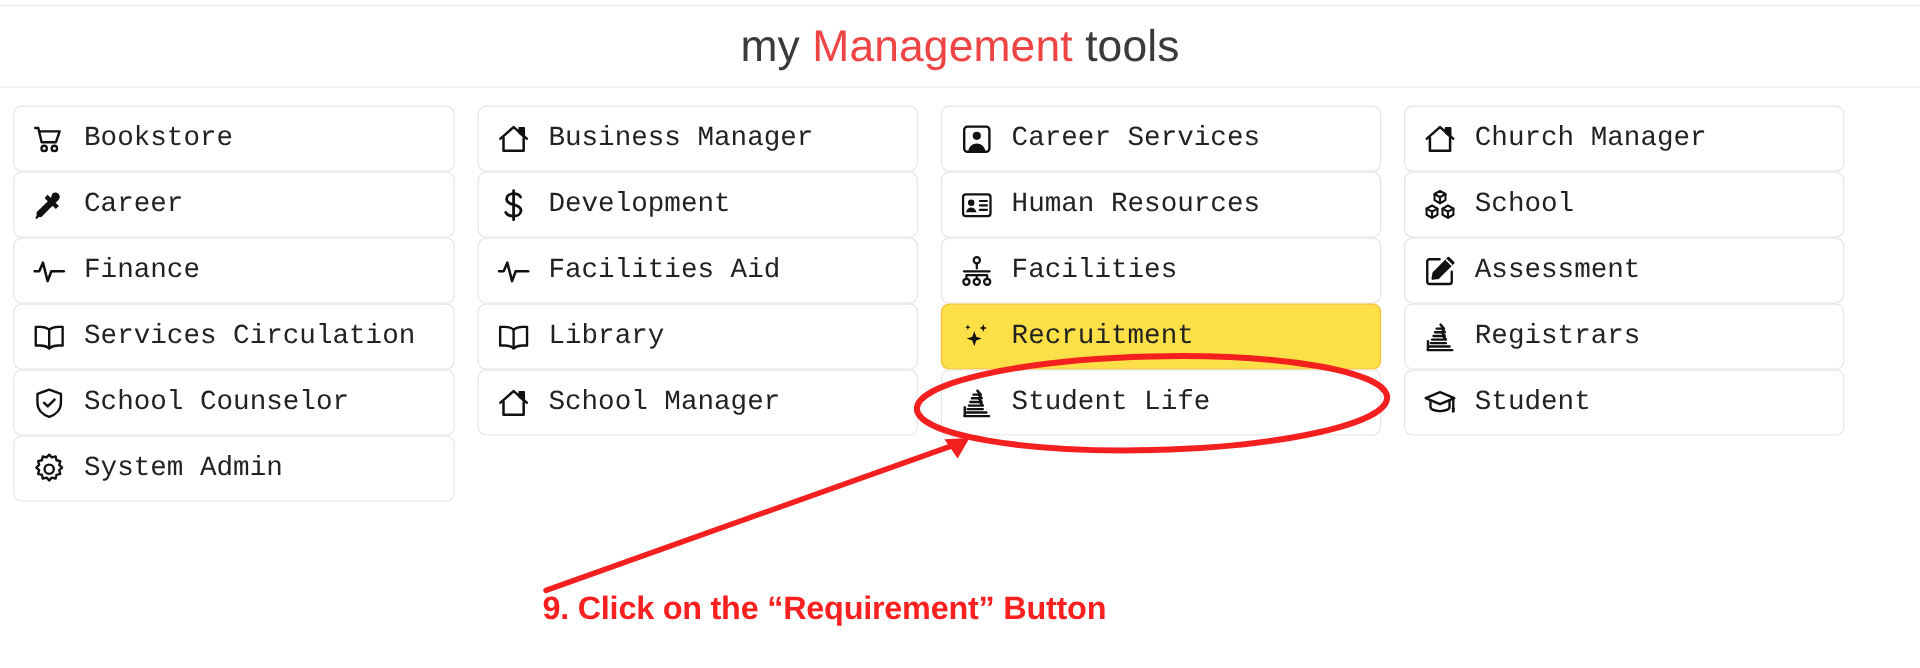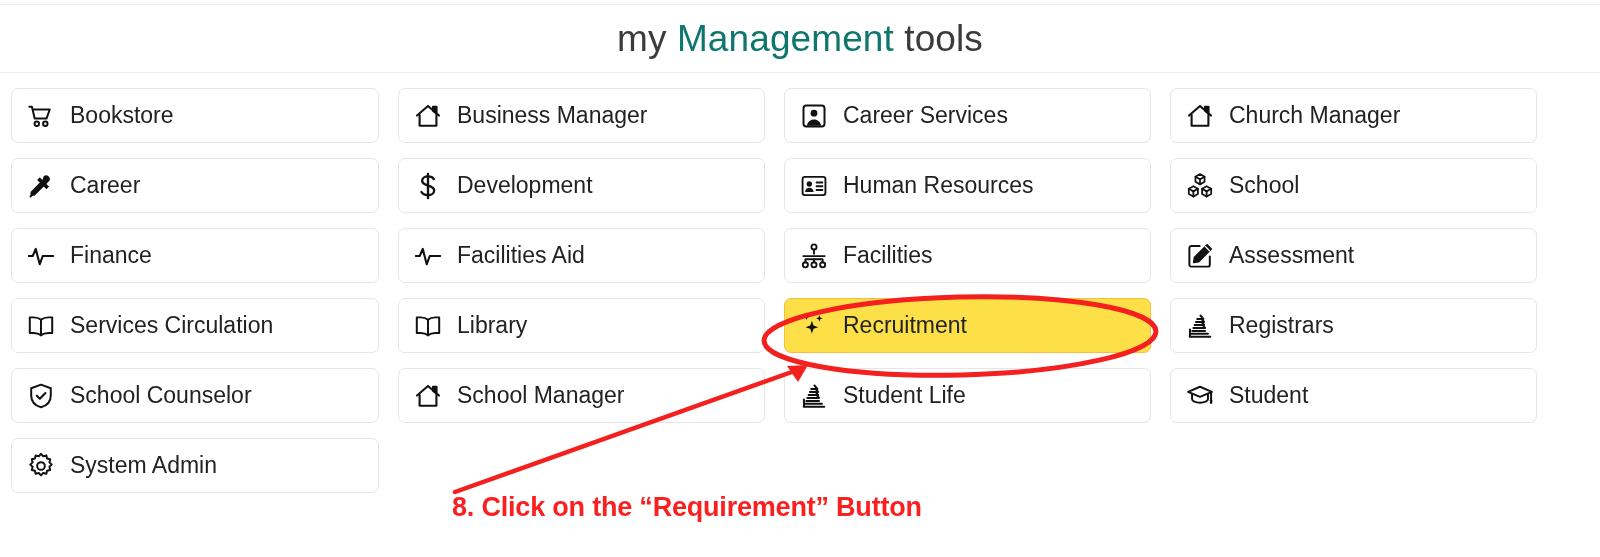--- a/index.html
+++ b/index.html
@@ -34,35 +34,35 @@
     display: flex; align-items: center; justify-content: center;
   }
   .page-title {
     font-size: 37px;
     font-weight: 400;
     letter-spacing: 0.1px;
     color: #3b3b3b;
     white-space: nowrap;
     line-height: 1;
   }
-  .page-title .accent { color: #0f766e; }
+  .page-title .accent { color: #ef4444; }
 
   
   .grid {
     position: absolute;
     top: 88px; left: 11px;
     width: 1578px;
     display: flex;
     gap: 19px;
   }
   .col {
     display: flex;
     flex-direction: column;
-    gap: 15px;
     width: 367px;
+    font-family: Liberation Mono, monospace;
   }
   .col.c1 { width: 368px; }
   .col.c2 { width: 367px; }
   .col.c3 { width: 367px; }
   .col.c4 { width: 367px; }
 
   .tool-btn {
     display: flex;
     align-items: center;
     gap: 14px;
@@ -364,16 +364,16 @@
         </div>
       </div>
     </div>
 
   <div class="annotation-layer">
     <svg width="1600" height="557" viewBox="0 0 1600 557">
       <ellipse cx="960" cy="336" rx="196" ry="39" fill="none" stroke="#f42020" stroke-width="5" transform="rotate(-1.4 960 336)"></ellipse>
       <line x1="455" y1="492" x2="803" y2="368" stroke="#f42020" stroke-width="4.5" stroke-linecap="round"></line>
       <polygon points="808,365 787,366 798,382" fill="#f42020"></polygon>
     </svg>
-    <div class="annotation-text">8. Click on the “Requirement” Button</div>
+    <div class="annotation-text">9. Click on the “Requirement” Button</div>
   </div>
 
 </div>
 
 </body></html>

